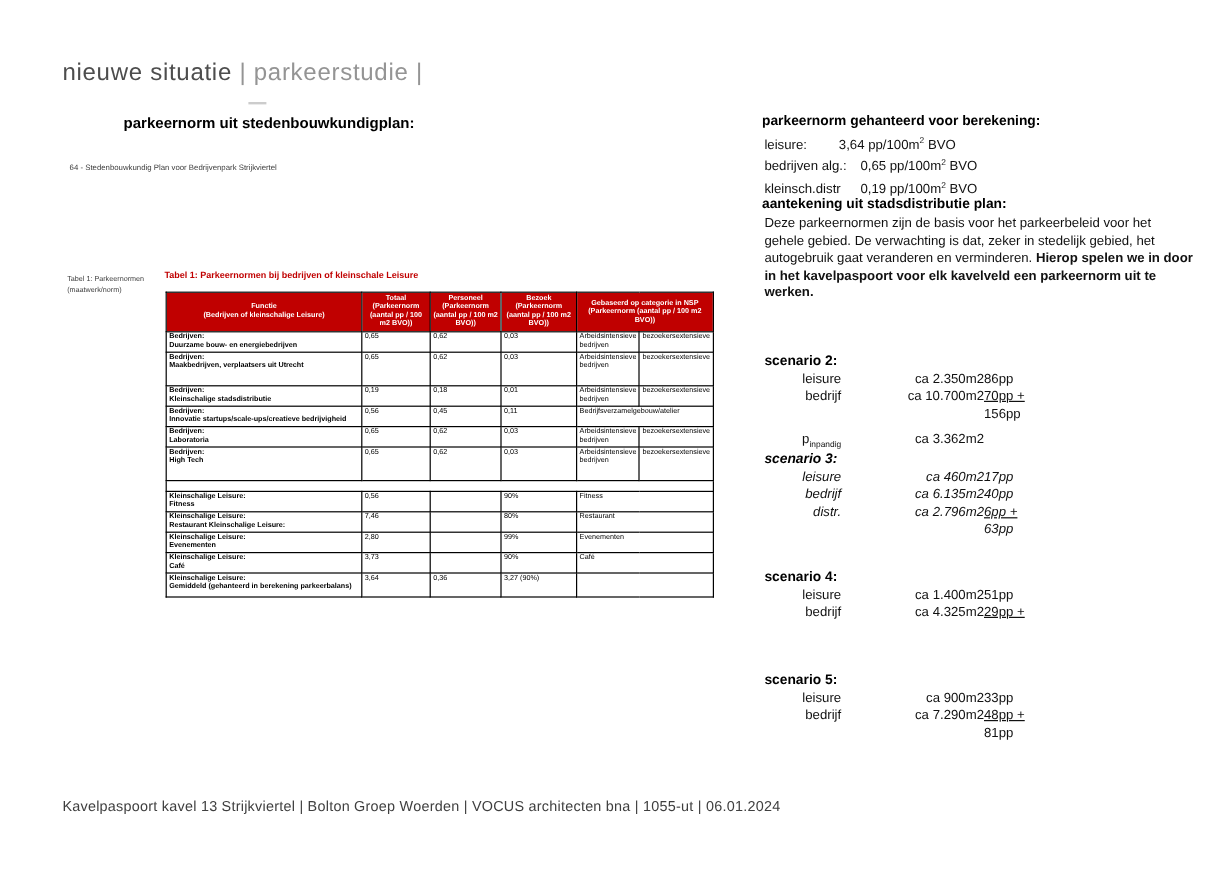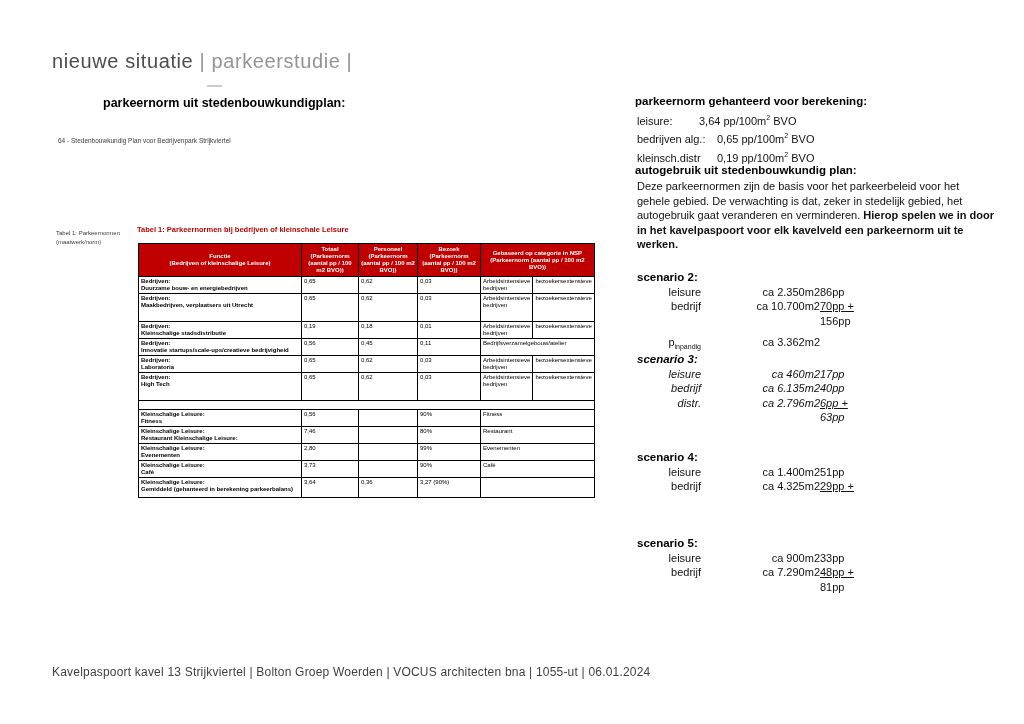--- a/index.html
+++ b/index.html
@@ -33,21 +33,21 @@
   .norms{position:absolute;left:637px;top:110px;font-size:11px;line-height:15px;color:#111;}
   .norm-label{display:inline-block;width:80px;}
   .norms .norm-row:first-child .norm-label{width:62px;}
   .norms sup{font-size:7px;}
 
   .annot-title{position:absolute;left:635px;top:164px;font-size:11.5px;font-weight:bold;color:#000;}
   .annot-body{position:absolute;left:637px;top:179px;width:358px;font-size:11px;line-height:14.6px;color:#111;}
   .annot-body .bold{font-weight:bold;}
 
   .scenario{position:absolute;left:637px;width:270px;font-size:11px;line-height:14.5px;color:#111;}
-  .sc-title{font-weight:bold;font-size:11.5px;color:#000;}
+  .sc-title{font-weight:bold;font-size:11.5px;color:#000;margin-top:24px;}
   .sc-row{display:flex;text-align:right;}
   .sc-row.gap{margin-top:7px;}
   .sc-label{width:64px;}
   .sc-label sub{font-size:7px;}
   .sc-size{width:119px;}
   .sc-pp.ul{text-decoration:underline;}
 
   
   .doc-footer{position:absolute;left:52px;top:665px;font-size:12px;letter-spacing:.2px;color:#3f3f3f;white-space:nowrap;}
 </style>
@@ -229,21 +229,21 @@
       </tbody>
   </table>
 
   <div class="norms-title">parkeernorm gehanteerd voor berekening:</div>
   <div class="norms" id="norms">
       <div class="norm-row"><span class="norm-label">leisure:</span><span>3,64 pp/100m<sup>2</sup> BVO</span></div>
       <div class="norm-row"><span class="norm-label">bedrijven alg.:</span><span>0,65 pp/100m<sup>2</sup> BVO</span></div>
       <div class="norm-row"><span class="norm-label">kleinsch.distr</span><span>0,19 pp/100m<sup>2</sup> BVO</span></div>
     </div>
 
-  <div class="annot-title">autogebruik uit stedenbouwkundig plan:</div>
+  <div class="annot-title">aantekening uit stadsdistributie plan:</div>
   <div class="annot-body"><span>Deze parkeernormen zijn de basis voor het parkeerbeleid voor het gehele gebied. De verwachting is dat, zeker in stedelijk gebied, het autogebruik gaat veranderen en verminderen. </span><span class="bold">Hierop spelen we in door in het kavelpaspoort voor elk kavelveld een parkeernorm uit te werken.</span></div>
 
   <div class="doc-footer">Kavelpaspoort kavel 13 Strijkviertel | Bolton Groep Woerden  | VOCUS architecten bna | 1055-ut | 06.01.2024</div>
 <div class="scenario" style="top: 270px;">
       <div class="sc-title">scenario 2:</div>
       <div class="sc-row">
         <span class="sc-label">leisure</span>
         <span class="sc-size">ca 2.350m2</span>
         <span class="sc-pp">86pp</span>
       </div>

